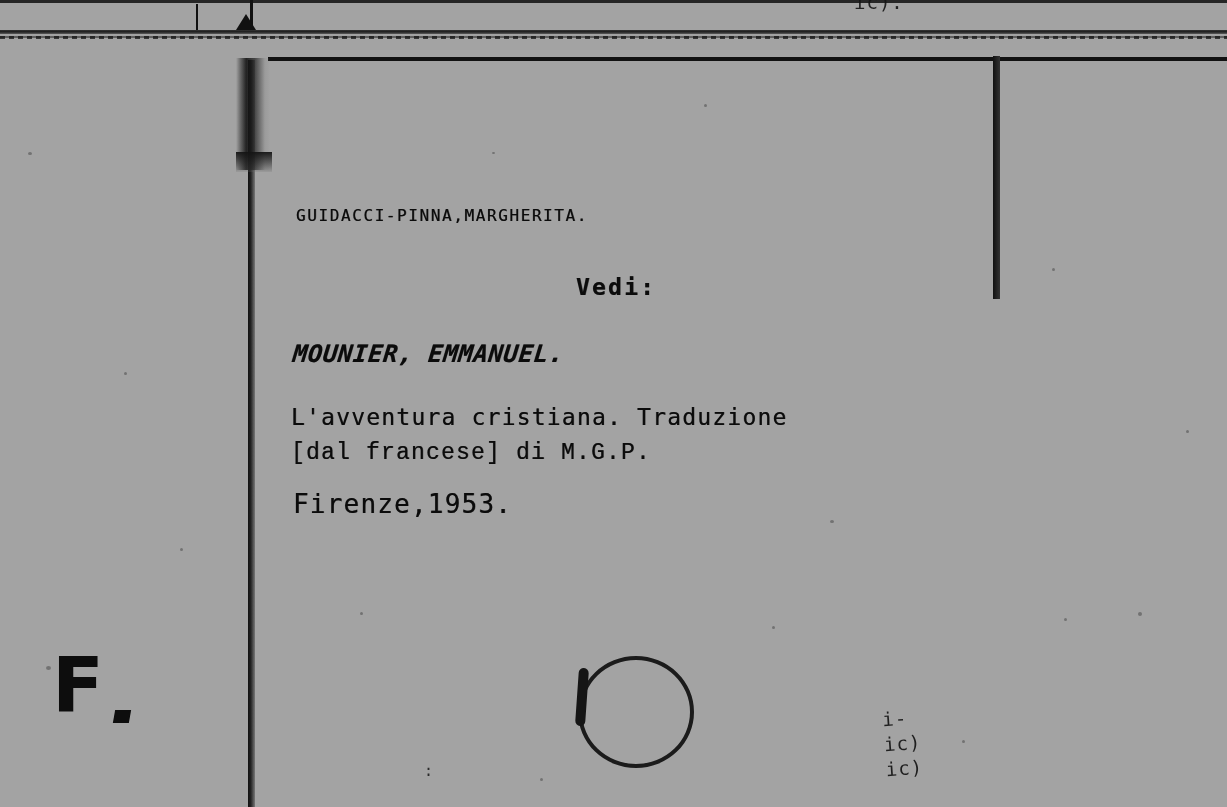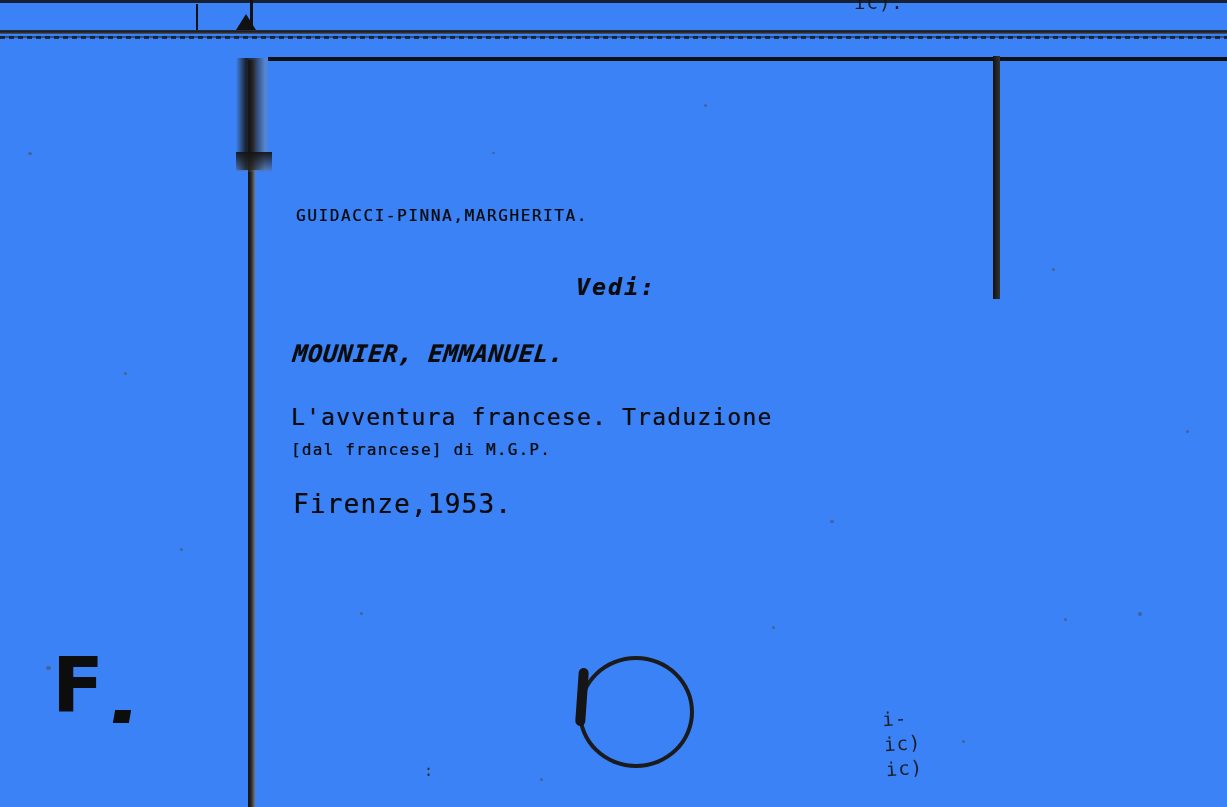--- a/index.html
+++ b/index.html
@@ -4,21 +4,21 @@
 <style>
   html, body {
     margin: 0;
     padding: 0;
     background: #ffffff;
   }
   #page {
     position: relative;
     width: 1227px;
     height: 807px;
-    background: #3b82f6;
+    background: #a3a3a3;
     overflow: hidden;
     font-family: "DejaVu Sans Mono", monospace;
     color: #0a0a0a;
   }
 
   
   .speck {
     position: absolute;
     background: #4a4a4a;
     border-radius: 50%;
@@ -123,24 +123,24 @@
   
   .typed {
     position: absolute;
     white-space: pre;
     font-family: "DejaVu Sans Mono", monospace;
     color: #0b0b0b;
     letter-spacing: 1px;
     text-shadow: 0.4px 0 0 rgba(0,0,0,.45), -0.3px 0.3px 0 rgba(0,0,0,.25);
   }
   .l-heading { left: 296px; top: 206px;  font-size: 16px; letter-spacing: 1.6px; }
-  .l-vedi    { left: 576px; top: 274px;  font-size: 23px; letter-spacing: 2.2px; font-weight: bold; font-style: italic;}
+  .l-vedi    { left: 576px; top: 274px;  font-size: 23px; letter-spacing: 2.2px; font-weight: bold;}
   .l-author  { left: 293px; top: 340px;  font-size: 24px; letter-spacing: 0.6px; font-style: italic; font-weight: bold; transform: skewX(-6deg); }
   .l-title1  { left: 291px; top: 404px;  font-size: 23px; letter-spacing: 1.2px; }
-  .l-title2  { left: 291px; top: 440px;  font-size: 16px; letter-spacing: 1.2px; }
+  .l-title2  { left: 291px; top: 440px;  font-size: 23px; letter-spacing: 1.2px; font-family: Liberation Mono, monospace; }
   .l-imprint { left: 293px; top: 489px;  font-size: 26px; letter-spacing: 1.2px; }
 
   
   .f-stamp {
     position: absolute;
     left: 52px; top: 648px;
     font-family: "DejaVu Sans", sans-serif;
     font-weight: bold;
     font-size: 76px;
     line-height: 76px;
@@ -220,21 +220,21 @@
 
   <div class="card-top"></div>
   <div class="spine"></div>
   <div class="spine-head"></div>
   <div class="spine-head-cap"></div>
   <div class="right-tick"></div>
 
   <div class="typed l-heading">GUIDACCI-PINNA,MARGHERITA.</div>
   <div class="typed l-vedi">Vedi:</div>
   <div class="typed l-author">MOUNIER, EMMANUEL.</div>
-  <div class="typed l-title1">L'avventura francese. Traduzione</div>
+  <div class="typed l-title1">L'avventura cristiana. Traduzione</div>
   <div class="typed l-title2">[dal francese] di M.G.P.</div>
   <div class="typed l-imprint">Firenze,1953.</div>
 
   <div class="f-stamp"><span>F</span><span class="tail"></span></div>
 
   <div class="punch"></div>
 
   <div class="mark-dot-pair">:</div>
 
   <div class="edge-digits">

